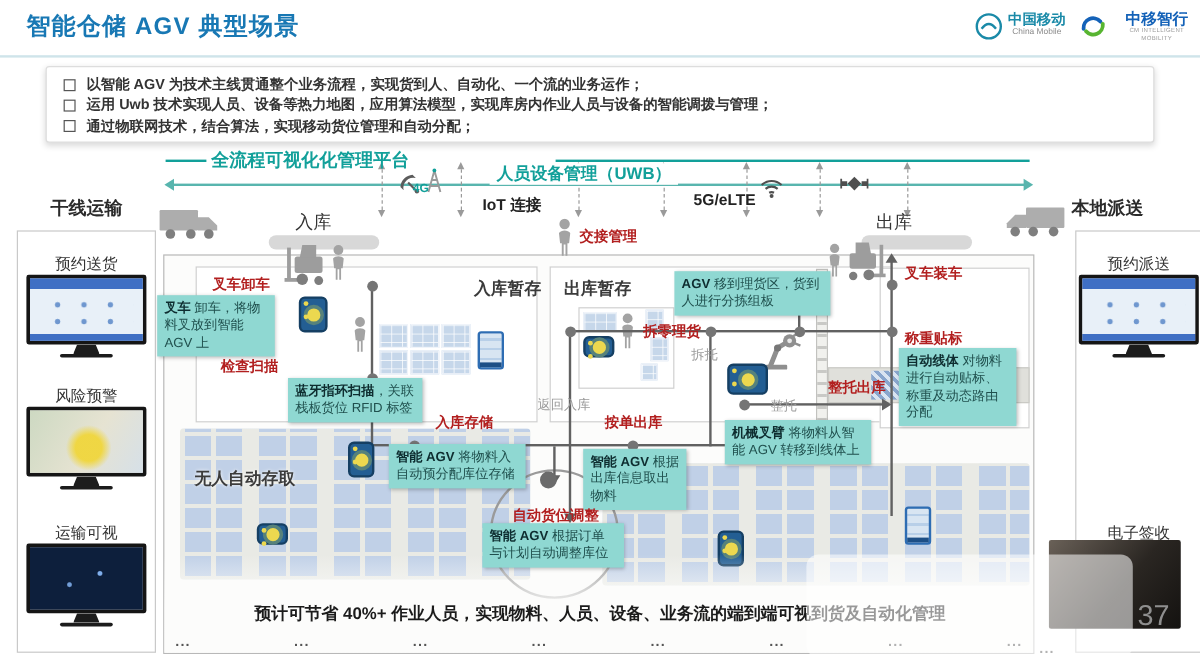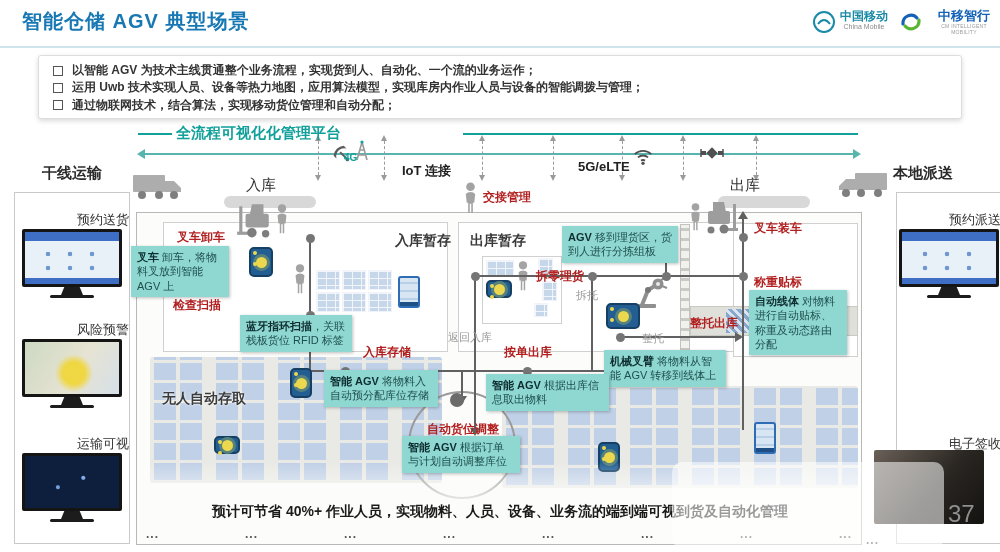--- a/index.html
+++ b/index.html
@@ -67,21 +67,21 @@
         linear-gradient(#bdcee6,#bdcee6);opacity:.95;}
   .bigcircle{position:absolute;border:2px solid #9a9a9a;border-radius:50%;z-index:2;}
   .storage-label{position:absolute;font-size:14px;font-weight:bold;color:#3c3c3c;z-index:4;text-shadow:0 0 3px #fff;white-space:nowrap;}
   .fade{position:absolute;left:137px;top:462px;width:724px;height:82px;z-index:5;
         background:linear-gradient(rgba(252,252,251,0),rgba(252,252,251,.92) 55%,#fcfcfb);}
   .summary{position:absolute;left:140px;top:503px;width:720px;text-align:center;font-size:14px;font-weight:bold;color:#1b1b1b;z-index:7;}
   .drow{position:absolute;top:527px;font-size:12px;font-weight:bold;color:#555;z-index:7;letter-spacing:1px;}
   
   .sb-title{position:absolute;font-size:15px;font-weight:bold;color:#2b2b2b;z-index:2;white-space:nowrap;}
   .sb-box{position:absolute;top:192px;width:116px;height:352px;background:#fff;border:1px solid #c9c9c9;box-sizing:border-box;z-index:1;}
-  .sb-item{position:absolute;left:0;right:0;text-align:right;}
+  .sb-item{position:absolute;left:0;right:0;text-align:center;}
   .sb-label{font-size:13px;color:#333;white-space:nowrap;}
   .mon{width:94px;border:3px solid #151515;border-radius:2px;background:#000;margin:0 auto;}
   .mscr{height:52px;}
   .mstand{width:22px;height:8px;background:#1c1c1c;margin:0 auto;clip-path:polygon(15% 0,85% 0,100% 100%,0 100%);}
   .mbase{width:44px;height:3px;background:#1c1c1c;margin:0 auto;border-radius:2px;}
   .scr-app{background:linear-gradient(#3f6fc4 0 9px,#e8f0f8 9px calc(100% - 6px),#3f6fc4 calc(100% - 6px)),#e8f0f8;position:relative;}
   .scr-app::after{content:"";position:absolute;left:8px;right:8px;top:13px;bottom:9px;
       background-image:radial-gradient(circle,#6f97cf 2px,transparent 2.6px);background-size:22px 14px;background-position:4px 2px;}
   .scr-maplight{background:radial-gradient(circle at 52% 60%,rgba(240,214,60,.95) 0 11px,rgba(240,214,60,0) 19px),
       linear-gradient(120deg,#cdd9c2,#e6e3d2 55%,#d6e0e8);}
@@ -190,20 +190,21 @@
         <span>通过物联网技术，结合算法，实现移动货位管理和自动分配；</span>
       </div>
   </div>
 
   <div class="teal-line" style="left:138px;top:133px;width:34px"></div>
   <div class="plat-title">全流程可视化化管理平台</div>
   <div class="teal-line" style="left:463px;top:133px;width:395px"></div>
   <div class="dbl-line"></div>
   <div class="tri t-teal-l" style="left:137px;top:149px"></div>
   <div class="tri t-teal-r" style="left:853px;top:149px"></div>
+  <div class="uwb">人员设备管理（UWB）</div>
   <div class="netlbl" style="left:402px;top:162px">IoT 连接</div>
   <div class="netlbl" style="left:578px;top:159px">5G/eLTE</div>
   <div class="varrow" style="left:318px;top:141px"></div>
   <div class="varrow" style="left:384px;top:141px"></div>
   <div class="varrow" style="left:482px;top:141px"></div>
   <div class="varrow" style="left:553px;top:141px"></div>
   <div class="varrow" style="left:622px;top:141px"></div>
   <div class="varrow" style="left:683px;top:141px"></div>
   <div class="varrow" style="left:756px;top:141px"></div>
   <svg class="icn" style="left:330px;top:142px" width="22" height="22" viewBox="0 0 24 24">
@@ -317,40 +318,40 @@
   <div class="dot" style="left:662px;top:272px"></div>
   <div class="dot" style="left:739px;top:272px"></div>
   <div class="dot" style="left:739px;top:233px"></div>
   <div class="dot" style="left:341px;top:367px"></div>
   <div class="dot" style="left:523px;top:367px"></div>
   <div class="dot" style="left:613px;top:367px"></div>
   <div class="dot" style="left:616px;top:333px"></div>
   <div class="dot big" style="left:450px;top:393px"></div>
 
   <div class="redl" style="left:177px;top:229px">叉车卸车</div>
-  <div class="redl" style="left:173px;top:297px">检查扫描</div>
+  <div class="redl" style="left:184px;top:297px">检查扫描</div>
   <div class="redl" style="left:363px;top:344px">入库存储</div>
   <div class="redl" style="left:504px;top:344px">按单出库</div>
   <div class="redl" style="left:536px;top:268px">拆零理货</div>
   <div class="redl" style="left:690px;top:315px">整托出库</div>
   <div class="redl" style="left:754px;top:220px">叉车装车</div>
   <div class="redl" style="left:754px;top:274px">称重贴标</div>
   <div class="redl" style="left:427px;top:421px">自动货位调整</div>
 
   <div class="grayl" style="left:448px;top:330px">返回入库</div>
   <div class="grayl" style="left:576px;top:288px">拆托</div>
   <div class="grayl" style="left:642px;top:331px">整托</div>
 
   <div class="callout" style="left:131px;top:246px;width:98px"><span></span><b>叉车</b><span> 卸车，将物料叉放到智能 AGV 上</span></div>
   <div class="callout" style="left:240px;top:315px;width:112px"><span></span><b>蓝牙指环扫描</b><span>，关联栈板货位 RFID 标签</span></div>
-  <div class="callout" style="left:562px;top:226px;width:116px"><span></span><b>AGV</b><span> 移到理货区，货到人进行分拣组板</span></div>
+  <div class="callout" style="left:562px;top:226px;width:130px"><span></span><b>AGV</b><span> 移到理货区，货到人进行分拣组板</span></div>
   <div class="callout" style="left:604px;top:350px;width:122px"><span></span><b>机械叉臂</b><span> 将物料从智能 AGV 转移到线体上</span></div>
   <div class="callout" style="left:749px;top:290px;width:98px"><span></span><b>自动线体</b><span> 对物料进行自动贴标、称重及动态路由分配</span></div>
   <div class="callout" style="left:324px;top:370px;width:114px"><span></span><b>智能 AGV</b><span> 将物料入自动预分配库位存储</span></div>
-  <div class="callout" style="left:486px;top:374px;width:123px"><span></span><b>智能 AGV</b><span> 根据出库信息取出物料</span></div>
+  <div class="callout" style="left:486px;top:374px;width:86px"><span></span><b>智能 AGV</b><span> 根据出库信息取出物料</span></div>
   <div class="callout" style="left:402px;top:436px;width:118px"><span></span><b>智能 AGV</b><span> 根据订单与计划自动调整库位</span></div>
 
   <div class="fade"></div>
   <div class="summary">预计可节省 40%+ 作业人员，实现物料、人员、设备、业务流的端到端可视到货及自动化管理</div>
   <div class="drow" style="left:146px">...</div>
   <div class="drow" style="left:245px">...</div>
   <div class="drow" style="left:344px">...</div>
   <div class="drow" style="left:443px">...</div>
   <div class="drow" style="left:542px">...</div>
   <div class="drow" style="left:641px">...</div>

